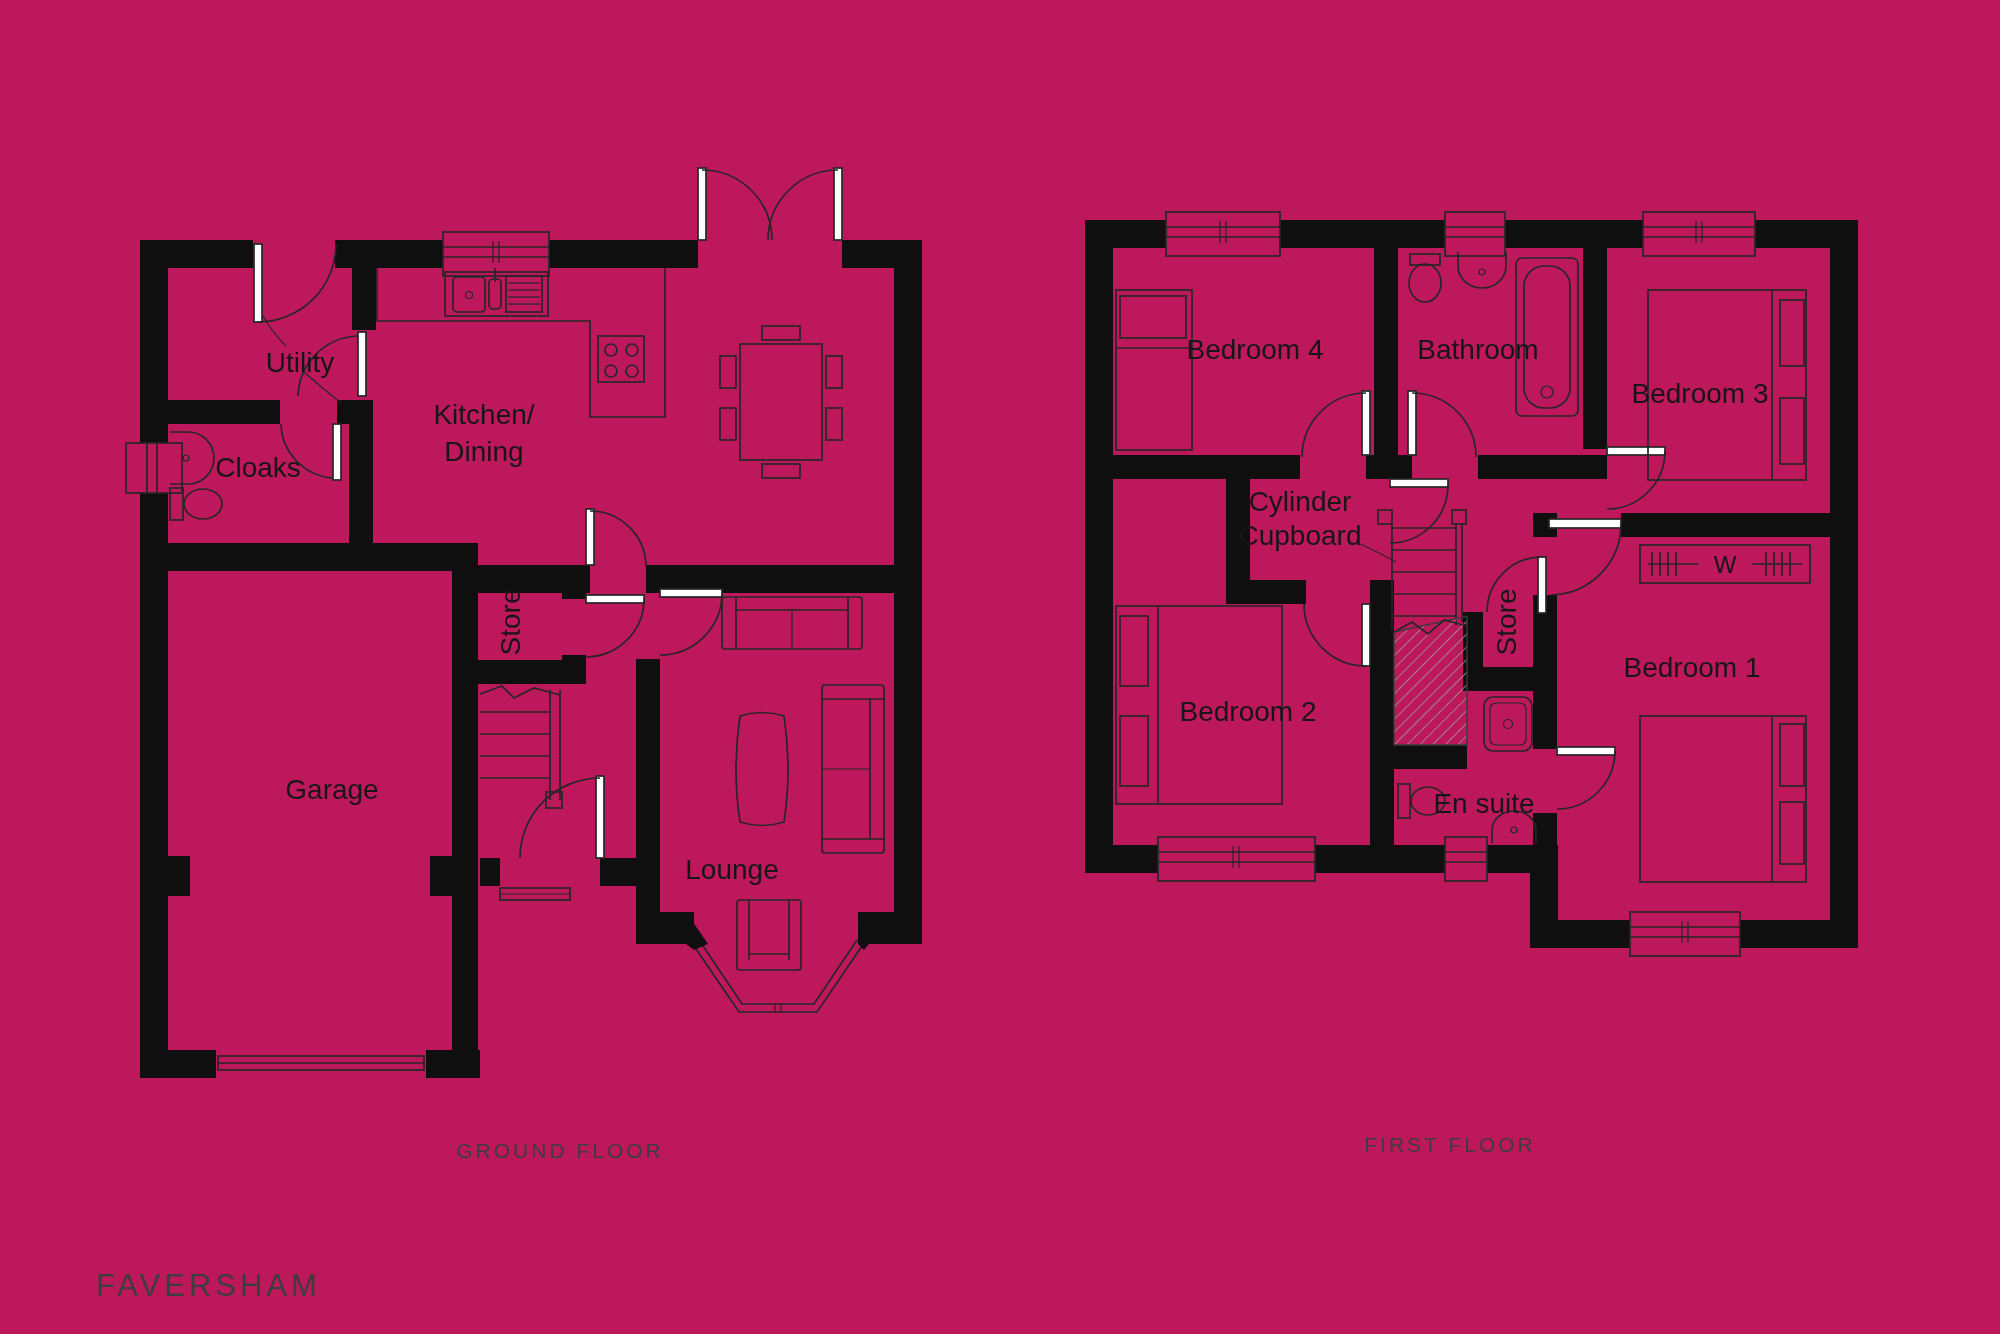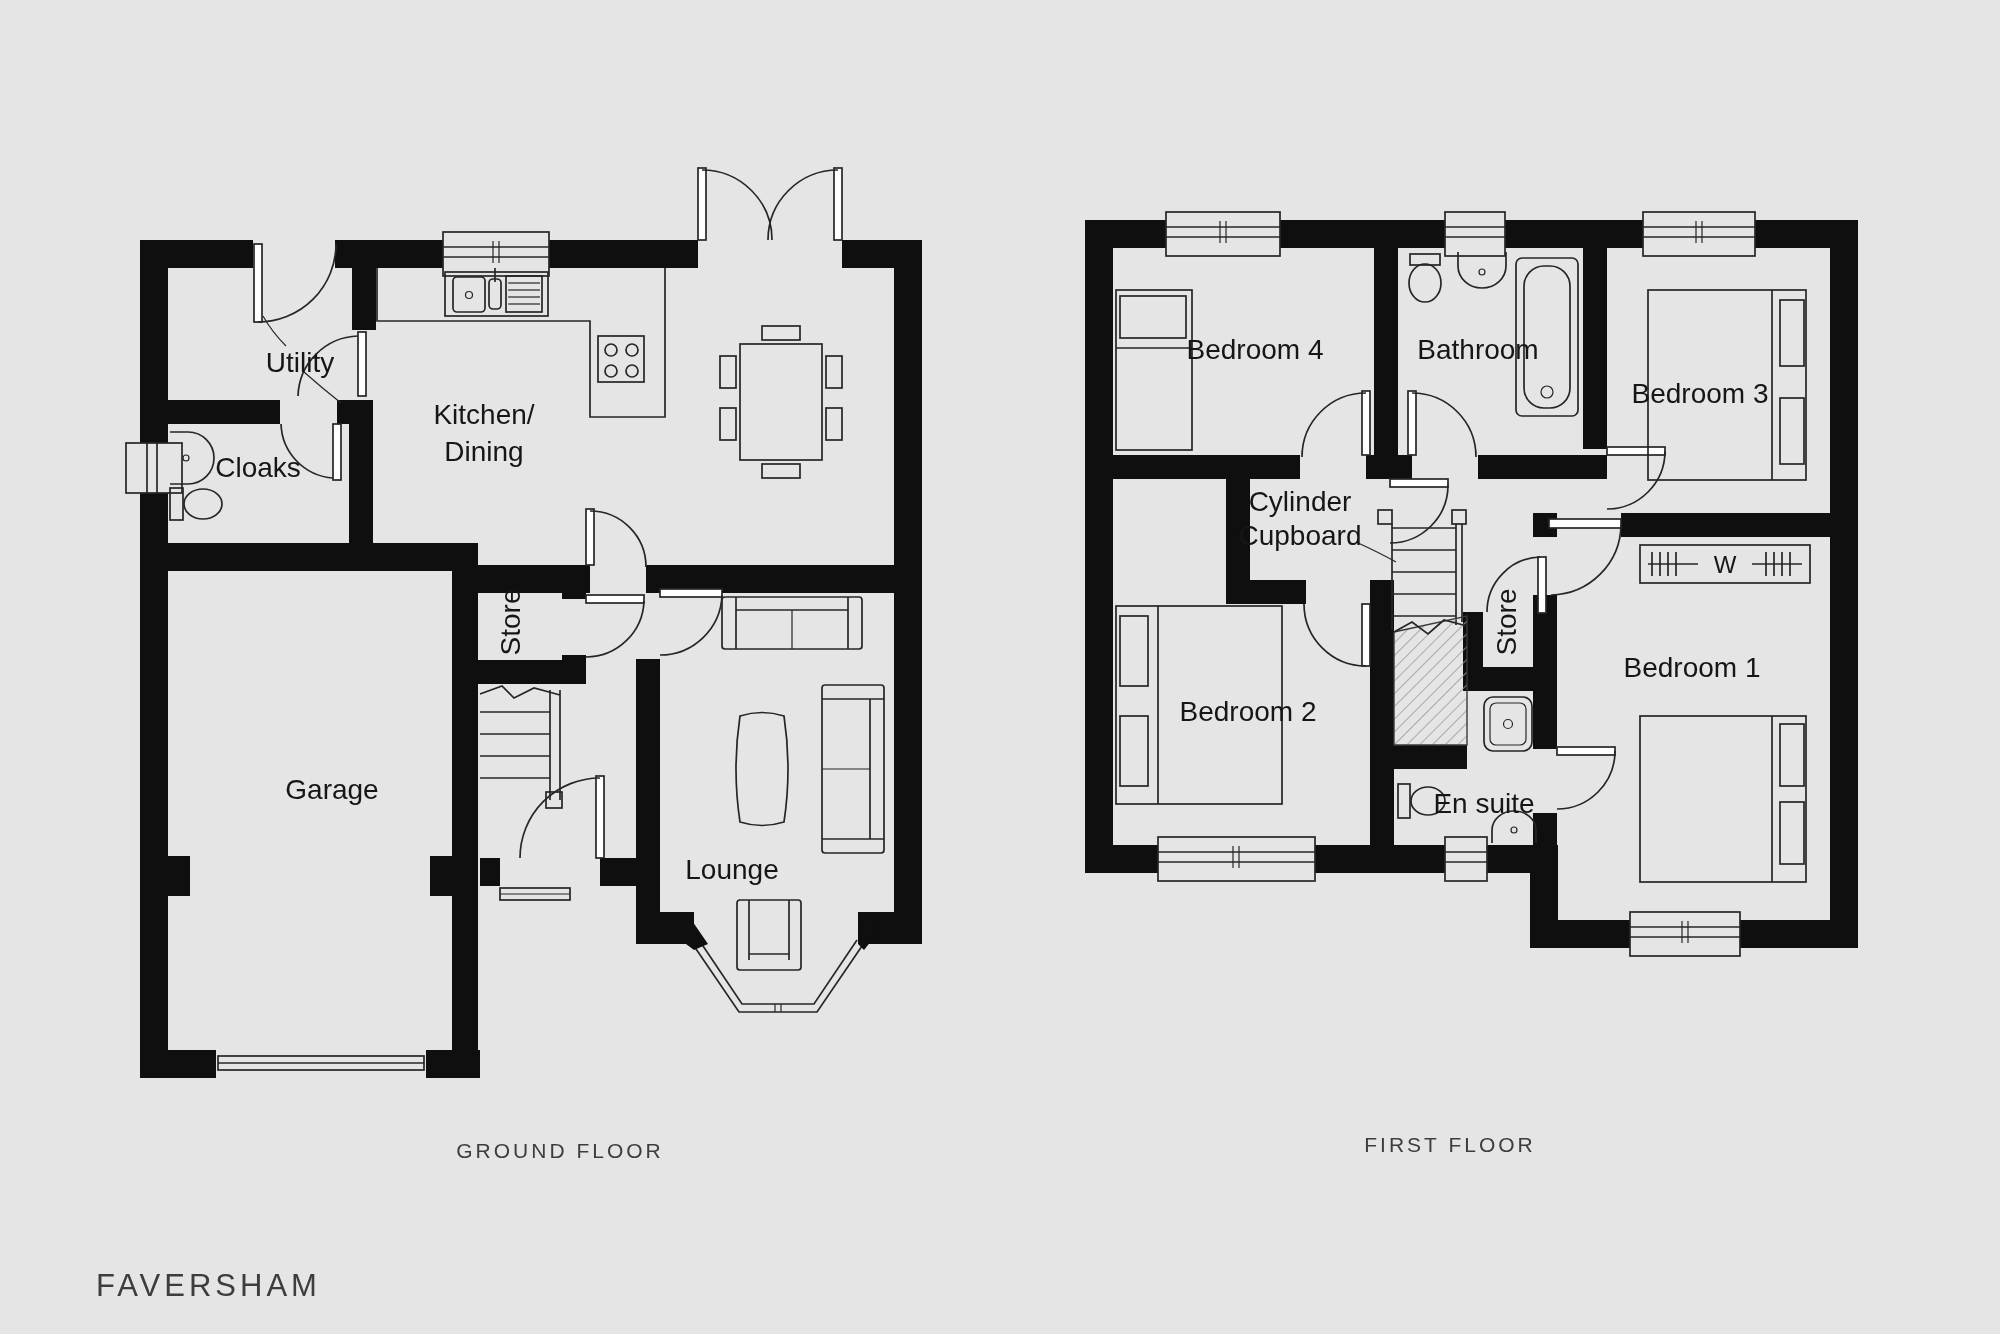--- a/index.html
+++ b/index.html
@@ -1,16 +1,16 @@
 <!DOCTYPE html>
 <html><head>
 <meta charset="utf-8">
 <style>
   html,body{margin:0;padding:0;background:#ffffff;}
-  #canvas{position:relative;width:2000px;height:1334px;background:#e5e5e5;overflow:hidden;}
+  #canvas{position:relative;width:2000px;height:1334px;background:#be185d;overflow:hidden;}
   svg{position:absolute;left:0;top:0;}
   .wall{fill:#0f0f0f;stroke:none;}
   .ln{fill:none;stroke:#262626;stroke-width:1.7;}
   .lnt{fill:none;stroke:#262626;stroke-width:1.2;}
   .leaf{fill:#ffffff;stroke:#262626;stroke-width:1.7;}
   .hatchbox{fill:url(#hatch);stroke:#3a3a3a;stroke-width:1.4;}
   .lbl{font-family:"Liberation Sans",sans-serif;font-size:28px;font-weight:500;fill:#161616;text-anchor:middle;}
   .cap{font-family:"Liberation Sans",sans-serif;font-size:21px;font-weight:500;fill:#3d3d3d;letter-spacing:3px;text-anchor:middle;}
   .brand{font-family:"Liberation Sans",sans-serif;font-size:31px;font-weight:500;fill:#3d3d3d;letter-spacing:4px;text-anchor:start;}
   .wlbl{font-family:"Liberation Sans",sans-serif;font-size:24px;font-weight:500;fill:#161616;text-anchor:middle;}

